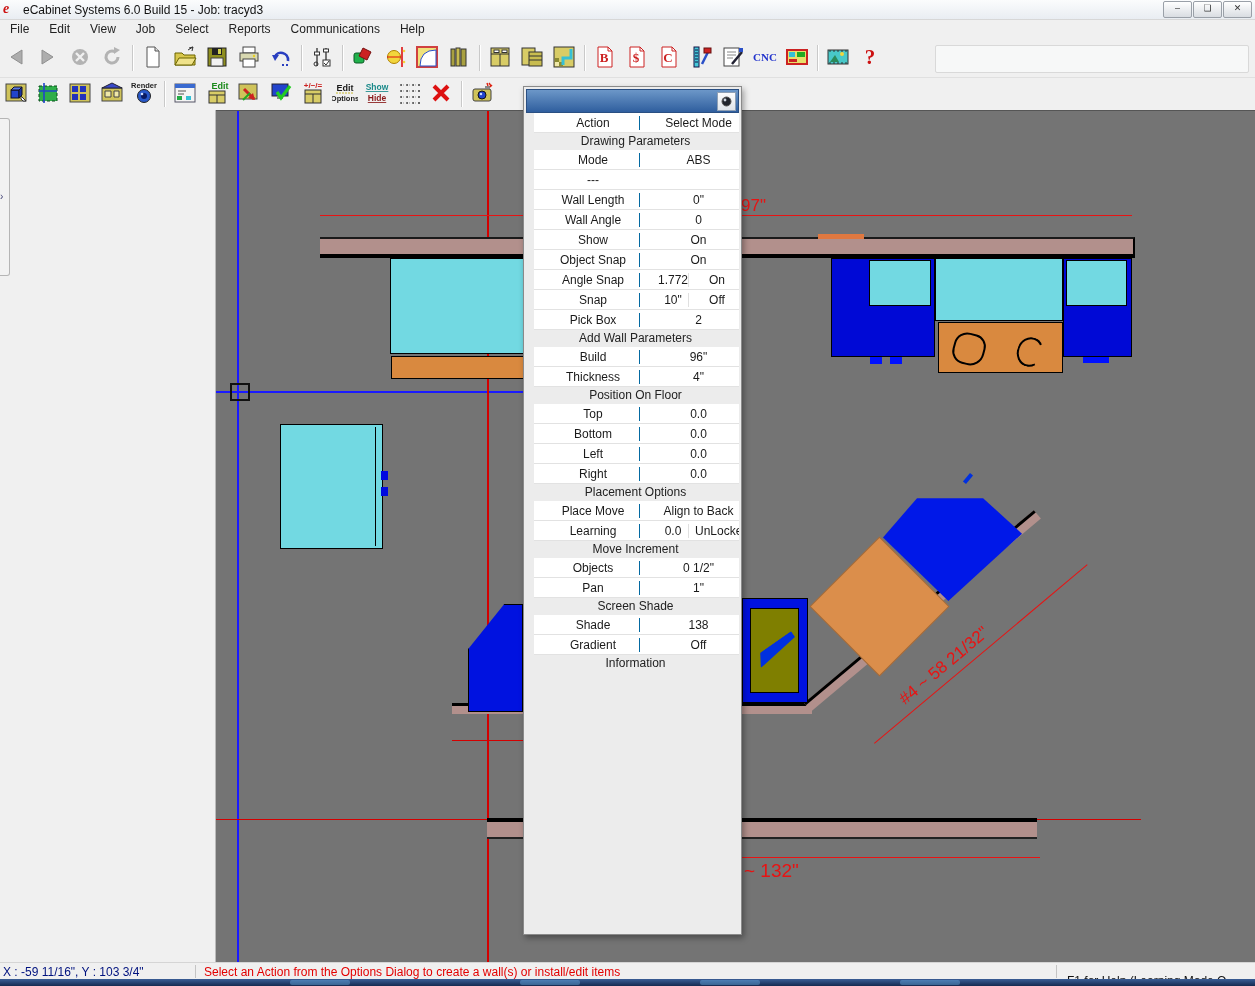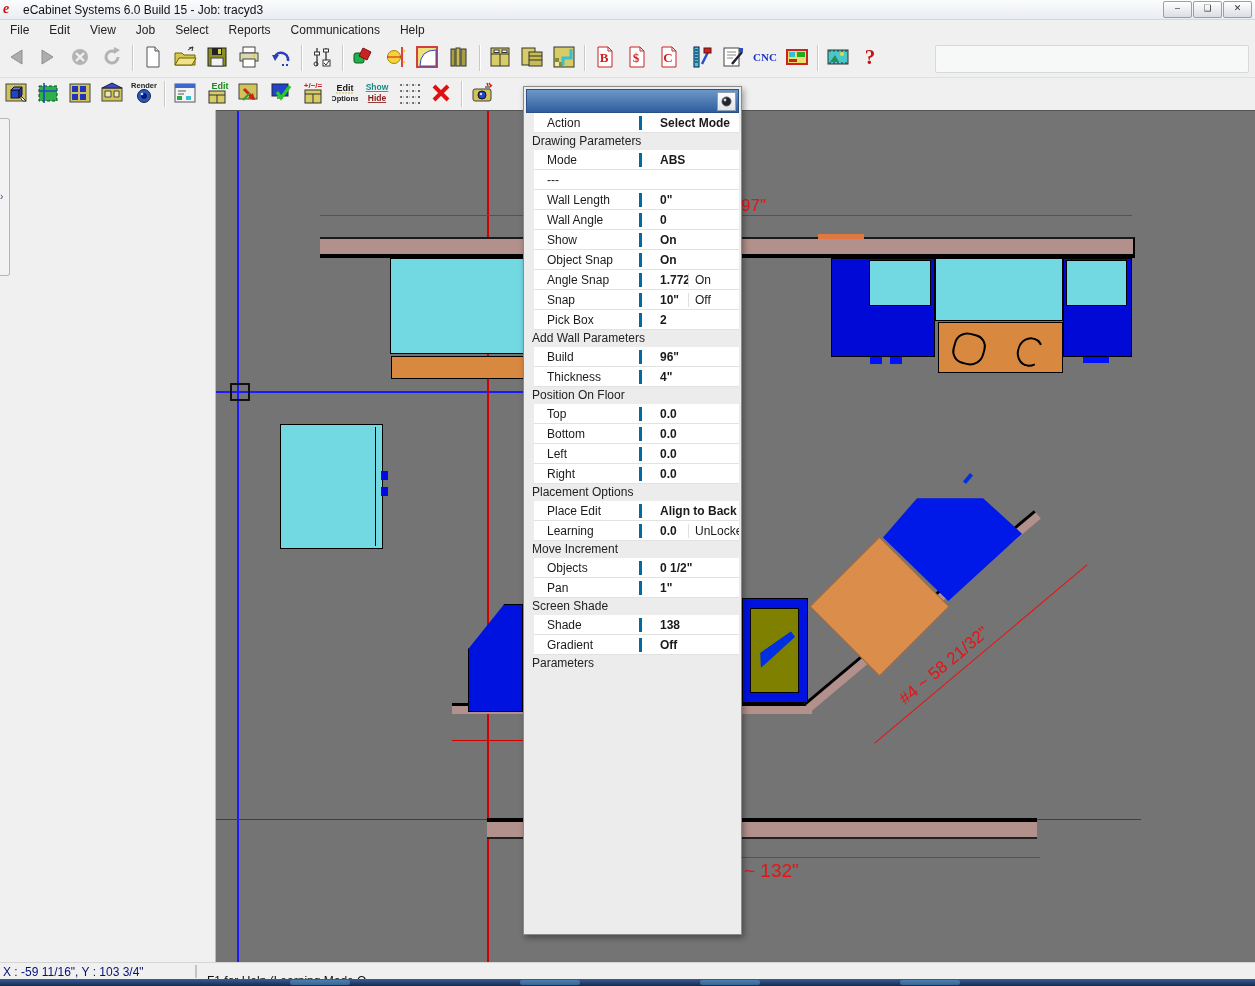--- a/index.html
+++ b/index.html
@@ -9,21 +9,21 @@
   
   .titlebar{position:absolute;left:0;top:0;width:100%;height:19px;
             background:linear-gradient(#fbfcfd,#e9edf2);border-bottom:1px solid #d7d7d7;
             display:flex;align-items:center;}
   .app-logo{width:15px;height:15px;margin:0 5px 0 3px;color:#cc1111;font:italic bold 14px "Liberation Serif",serif;line-height:14px;}
   .title-text{font-size:12px;color:#111;}
   .win-buttons{position:absolute;right:3px;top:1px;display:flex;gap:1px;}
   .win-btn{width:27px;height:15px;border:1px solid #9aa0a8;background:linear-gradient(#ffffff,#d9dde2);
            font-size:9px;line-height:13px;text-align:center;color:#333;border-radius:2px;}
   
-  .menubar{position:absolute;left:0;top:20px;width:100%;height:19px;background:#f0f0f0;display:flex;align-items:center;}
+  .menubar{position:absolute;left:0;top:20px;width:100%;height:19px;background:#f0f0f0;display:flex;}
   .menu-item{padding:2px 10px;color:#222;}
   
   .toolbar{position:absolute;left:0;width:100%;background:#f0f0f0;display:flex;align-items:center;}
   .tb1{top:39px;height:38px;border-bottom:1px solid #e0e0e0;}
   .tb2{top:78px;height:32px;border-bottom:1px solid #cfcfcf;}
   .tbtn{width:32px;height:30px;display:inline-flex;align-items:center;justify-content:center;flex:0 0 auto;}
   .tb2 .tbtn{width:32px;height:28px;}
   .tsep{width:1px;height:26px;background:#c9c9c9;margin:0 4px;flex:0 0 auto;box-shadow:1px 0 0 #fff;}
   .tb-spacer{position:absolute;left:935px;top:45px;width:312px;height:26px;background:#f7f8f8;
              border:1px solid #d9d9d9;border-radius:2px;}
@@ -50,24 +50,24 @@
   .bblue{background:#0018e8;}
   .olive{background:#7f7f00;}
   .marker{box-sizing:border-box;border:2px solid #111;background:transparent;}
   
   .dialog{position:absolute;left:523px;top:86px;width:219px;height:849px;background:#ececec;
           border:1px solid #8a8a8a;box-shadow:2px 3px 6px rgba(0,0,0,.35);box-sizing:border-box;z-index:50;}
   .dlg-title{position:absolute;left:2px;top:2px;right:2px;height:22px;
              background:linear-gradient(#6c97c8,#2f5e9e);border:1px solid #2a4f82;display:flex;align-items:center;justify-content:flex-end;}
   .dlg-btn{width:17px;height:17px;margin-right:2px;background:linear-gradient(#fdfdfd,#dfe4ea);
            border:1px solid #8fa0b5;display:flex;align-items:center;justify-content:center;}
-  .dlg-body{position:absolute;left:2px;top:26px;right:2px;bottom:2px;background:#ececec;overflow:hidden;}
+  .dlg-body{position:absolute;left:2px;top:26px;right:2px;bottom:2px;background:#ececec;overflow:hidden;text-align:center;}
   .prow{margin-left:8px;height:19px;background:#fff;border-bottom:1px solid #e2e2e2;display:flex;align-items:center;font-size:12px;}
   .prow .plabel{width:92px;padding-left:13px;flex:0 0 auto;overflow:hidden;white-space:nowrap;}
-  .prow .pvalue{border-left:3px solid #0369a1;padding-left:18px;flex:1 1 auto;overflow:hidden;white-space:nowrap;font-weight:bold;}
+  .prow .pvalue{border-left:1px solid #0369a1;padding-left:18px;flex:1 1 auto;overflow:hidden;white-space:nowrap;}
   .prow .pextra{border-left:1px solid #e0e0e0;padding-left:6px;width:44px;flex:0 0 auto;white-space:nowrap;}
   .psection{height:17px;line-height:17px;padding-left:6px;background:#ececec;color:#222;font-size:12px;}
   
   .statusbar{position:absolute;left:0;top:962px;width:100%;height:17px;background:#f0f0f0;border-top:1px solid #d5d5d5;
              display:flex;align-items:center;font-size:12px;}
   .st-coords{color:#00127f;padding-left:3px;width:192px;flex:0 0 auto;overflow:hidden;white-space:nowrap;}
   .st-div{width:1px;height:13px;background:#c4c4c4;flex:0 0 auto;}
   .st-msg{color:#e30000;padding-left:8px;flex:1 1 auto;white-space:nowrap;overflow:hidden;}
   .st-help{width:188px;flex:0 0 auto;padding-left:10px;color:#111;white-space:nowrap;overflow:hidden;margin-top:18px;}
   .taskbar{position:absolute;left:0;top:979px;width:100%;height:7px;
@@ -563,21 +563,21 @@
         <div class="prow">
           <span class="plabel">Left</span>
           <span class="pvalue">0.0</span>
         </div>
         <div class="prow">
           <span class="plabel">Right</span>
           <span class="pvalue">0.0</span>
         </div>
         <div class="psection">Placement Options</div>
         <div class="prow">
-          <span class="plabel">Place Edit</span>
+          <span class="plabel">Place Move</span>
           <span class="pvalue">Align to Back</span>
         </div>
         <div class="prow">
           <span class="plabel">Learning</span>
           <span class="pvalue">0.0</span>
           <span class="pextra">UnLocked</span>
         </div>
         <div class="psection">Move Increment</div>
         <div class="prow">
           <span class="plabel">Objects</span>
@@ -589,27 +589,28 @@
         </div>
         <div class="psection">Screen Shade</div>
         <div class="prow">
           <span class="plabel">Shade</span>
           <span class="pvalue">138</span>
         </div>
         <div class="prow">
           <span class="plabel">Gradient</span>
           <span class="pvalue">Off</span>
         </div>
-        <div class="psection">Parameters</div>
+        <div class="psection">Information</div>
       </div>
   </div>
 
   <div class="statusbar">
     <span class="st-coords">X : -59 11/16", Y : 103 3/4"</span>
     <span class="st-div"></span>
+    <span class="st-msg">Select an Action from the Options Dialog to create a wall(s) or install/edit items</span>
     <span class="st-div"></span>
     <span class="st-help">F1 for Help (Learning Mode O</span>
   </div>
   <div class="taskbar">
     <span class="tb-glow" style="left:290px;width:60px;"></span>
     <span class="tb-glow" style="left:520px;width:60px;"></span>
     <span class="tb-glow" style="left:700px;width:60px;"></span>
     <span class="tb-glow" style="left:900px;width:60px;"></span>
   </div>
 </div>

